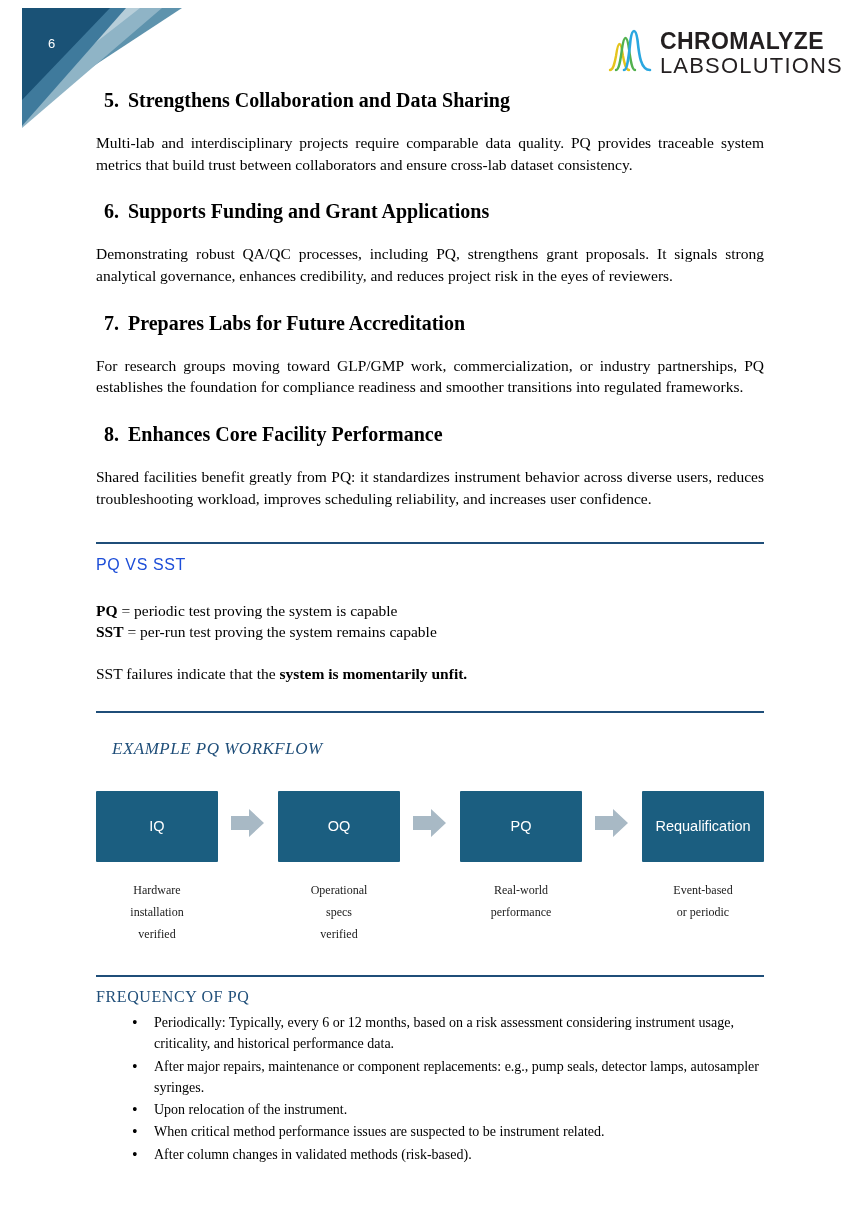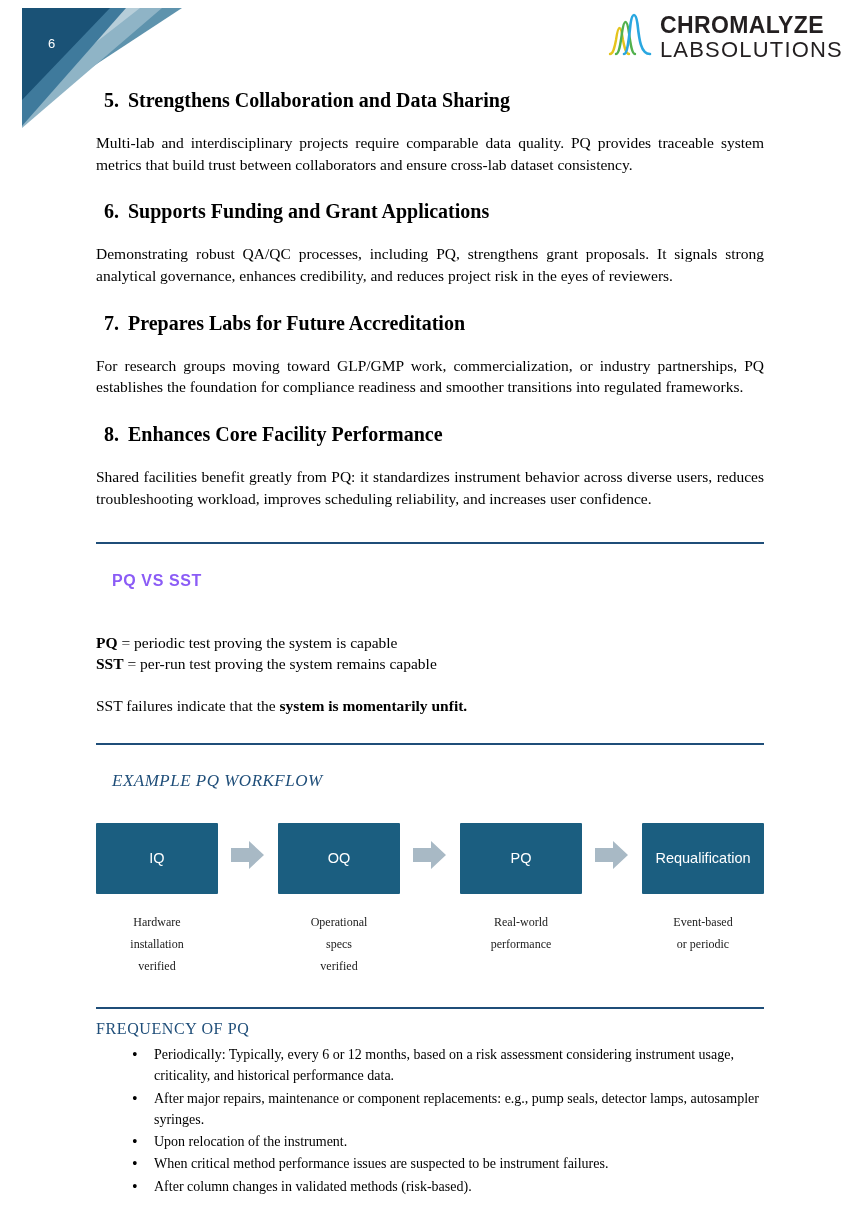--- a/index.html
+++ b/index.html
@@ -32,21 +32,21 @@
     font-family: "Liberation Sans", "DejaVu Sans", sans-serif;
     font-size: 13px;
     letter-spacing: 0.3px;
     z-index: 5;
   }
 
   
   .logo {
     position: absolute;
     right: 12px;
-    top: 12px;
+    top: 28px;
     display: flex;
     align-items: center;
     gap: 6px;
   }
   .logo-mark { flex: 0 0 auto; }
   .logo-text {
     display: flex;
     flex-direction: column;
     line-height: 1.0;
     font-family: "Liberation Sans", "DejaVu Sans", sans-serif;
@@ -96,24 +96,24 @@
   
   .hrule {
     border: 0;
     border-top: 2.2px solid #1f4e79;
     margin: 0;
     width: 668px;
   }
   .sec-heading-sans {
     font-family: "Liberation Sans", "DejaVu Sans", sans-serif;
     font-size: 16px;
-    color: #8b5cf6;
+    color: #1d4ed8;
     letter-spacing: 0.6px;
-    margin: 16px;
-    font-weight: bold;
+    margin: 0;
+    font-weight: normal;
   }
   .sec-heading-italic {
     font-family: "Liberation Serif", "DejaVu Serif", serif;
     font-size: 17px;
     font-style: italic;
     color: #1f4e79;
     letter-spacing: 0.5px;
     margin: 16px;
     font-weight: normal;
   }
@@ -328,17 +328,17 @@
   <div style="height:30px"></div>
 
   <hr class="hrule">
   <div style="height:11px"></div>
   <div class="sec-heading-serif">FREQUENCY OF PQ</div>
 
   <ul class="freq-list">
     <li>Periodically: Typically, every 6 or 12 months, based on a risk assessment considering instrument usage, criticality, and historical performance data.</li>
     <li>After major repairs, maintenance or component replacements: e.g., pump seals, detector lamps, autosampler syringes.</li>
     <li>Upon relocation of the instrument.</li>
-    <li>When critical method performance issues are suspected to be instrument failures.</li>
+    <li>When critical method performance issues are suspected to be instrument related.</li>
     <li>After column changes in validated methods (risk-based).</li>
   </ul>
 
 </div>
 
 </body></html>

